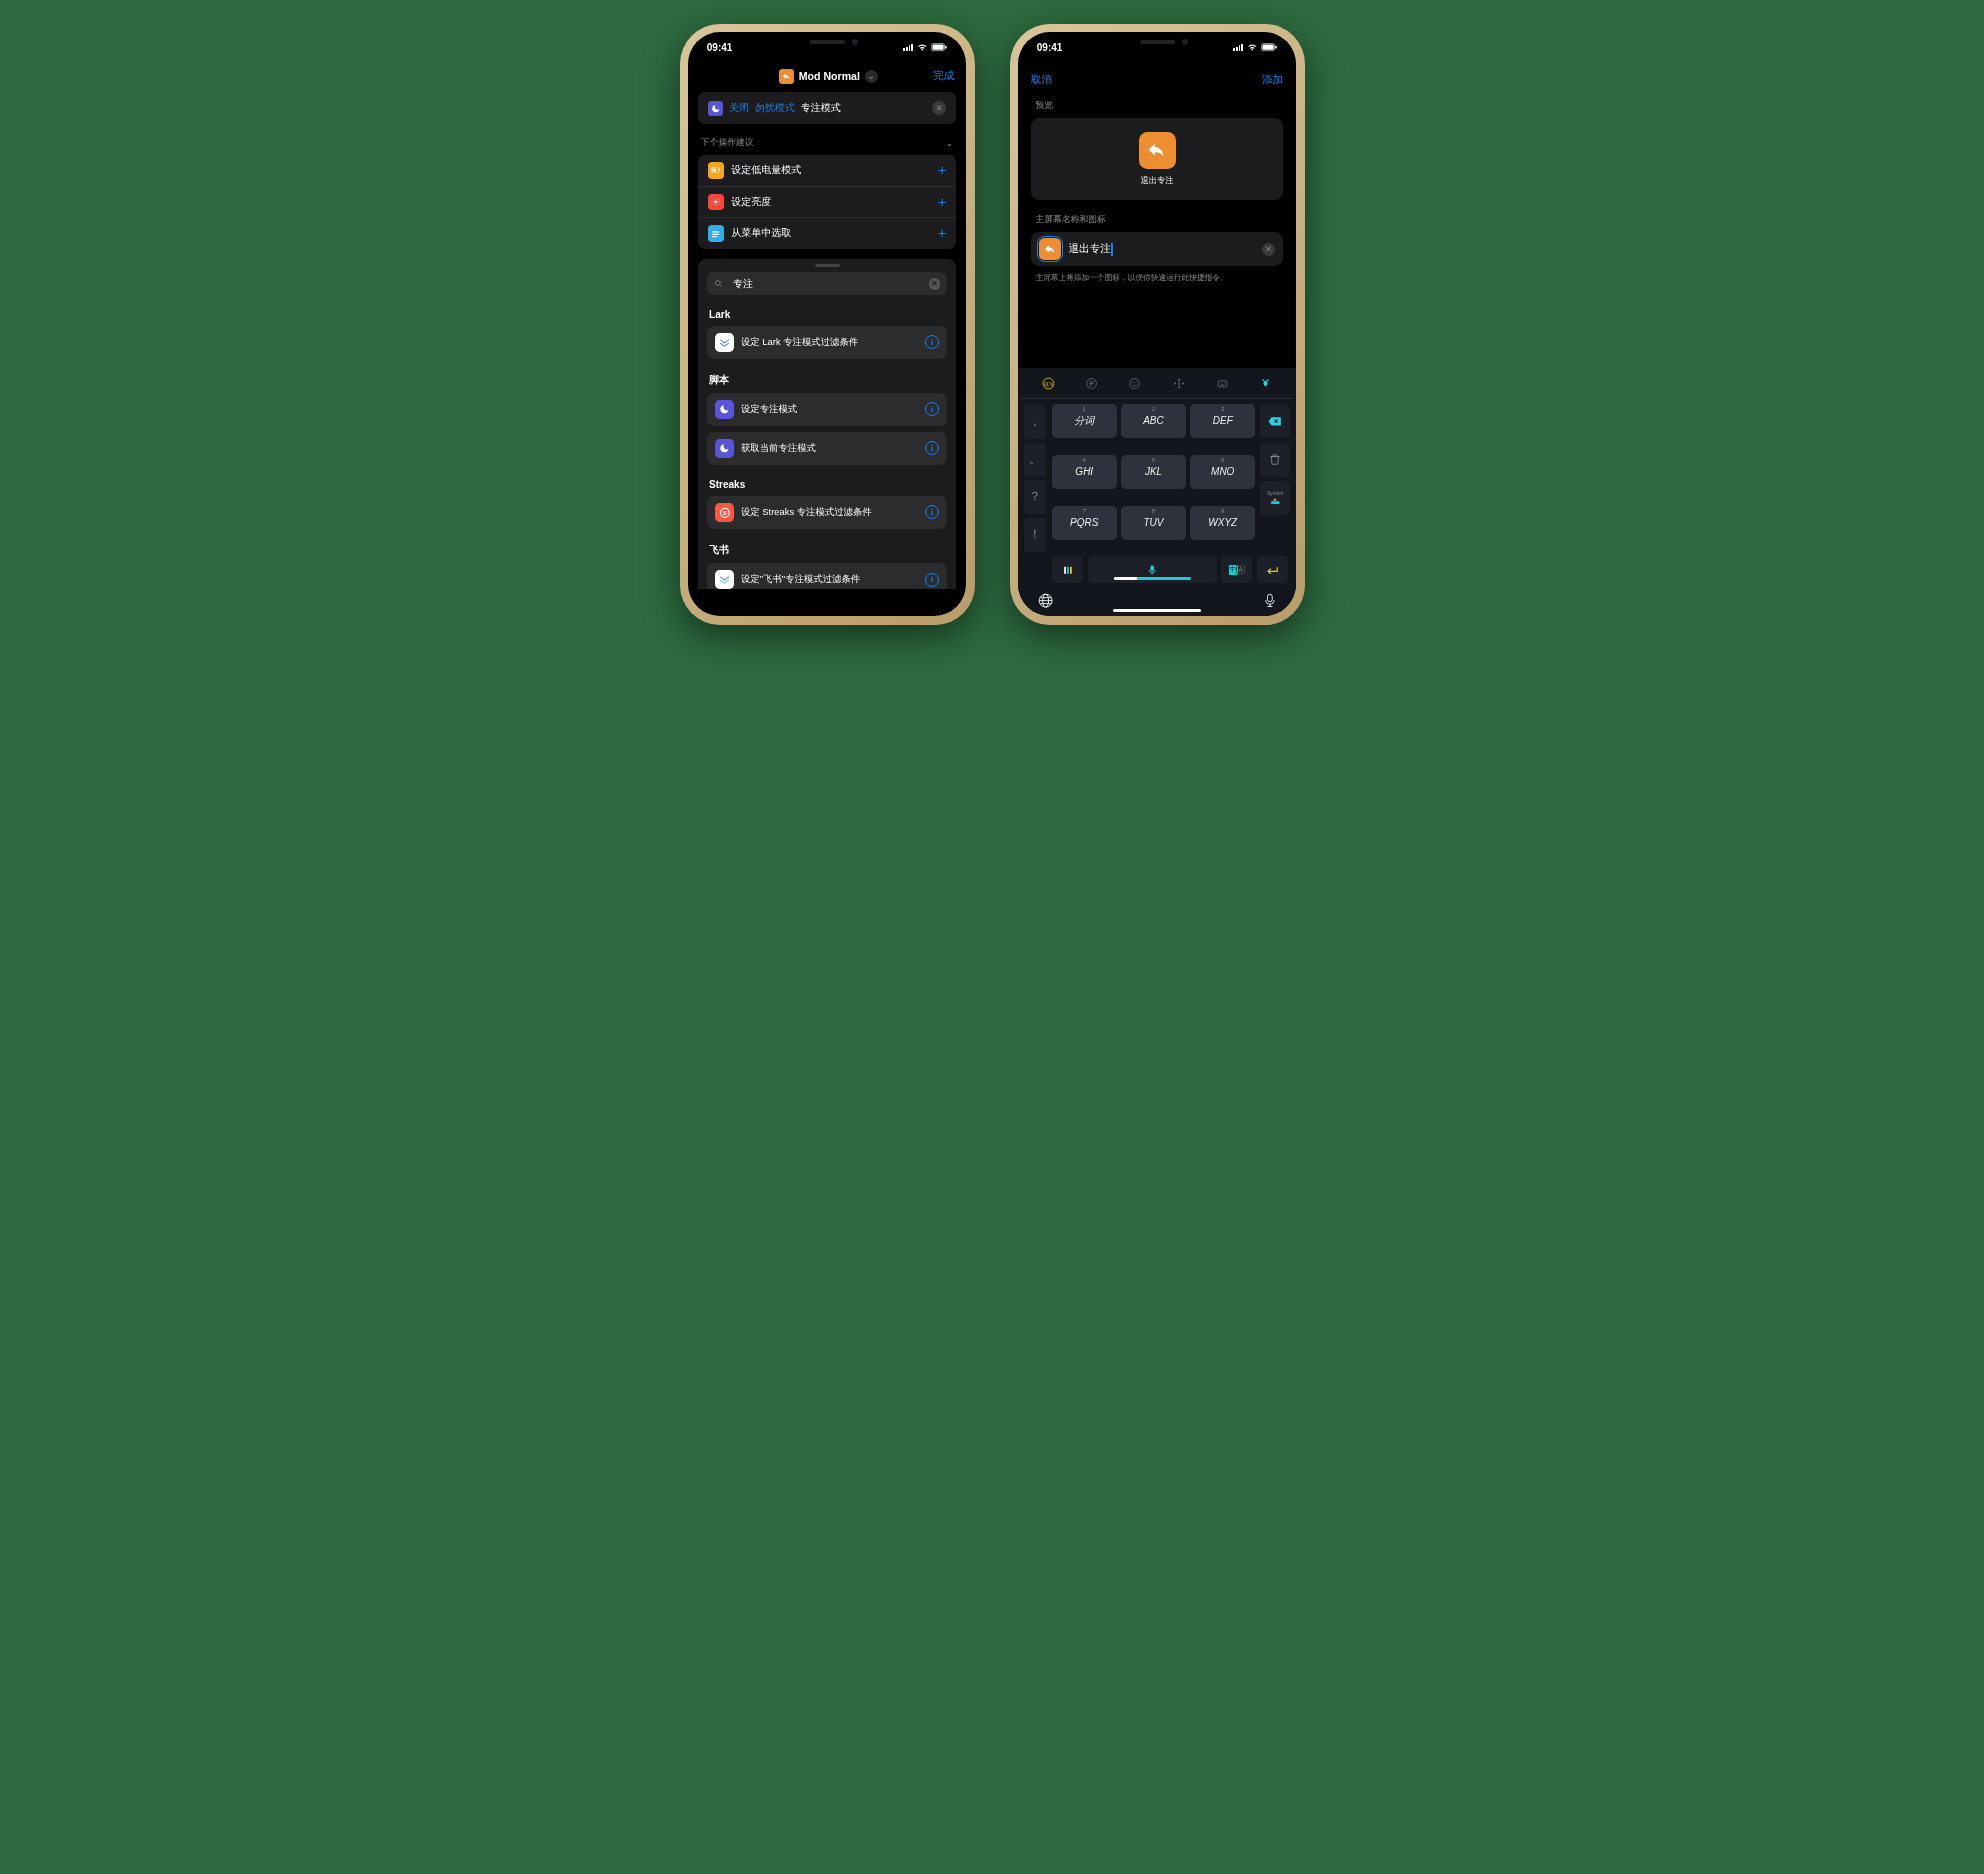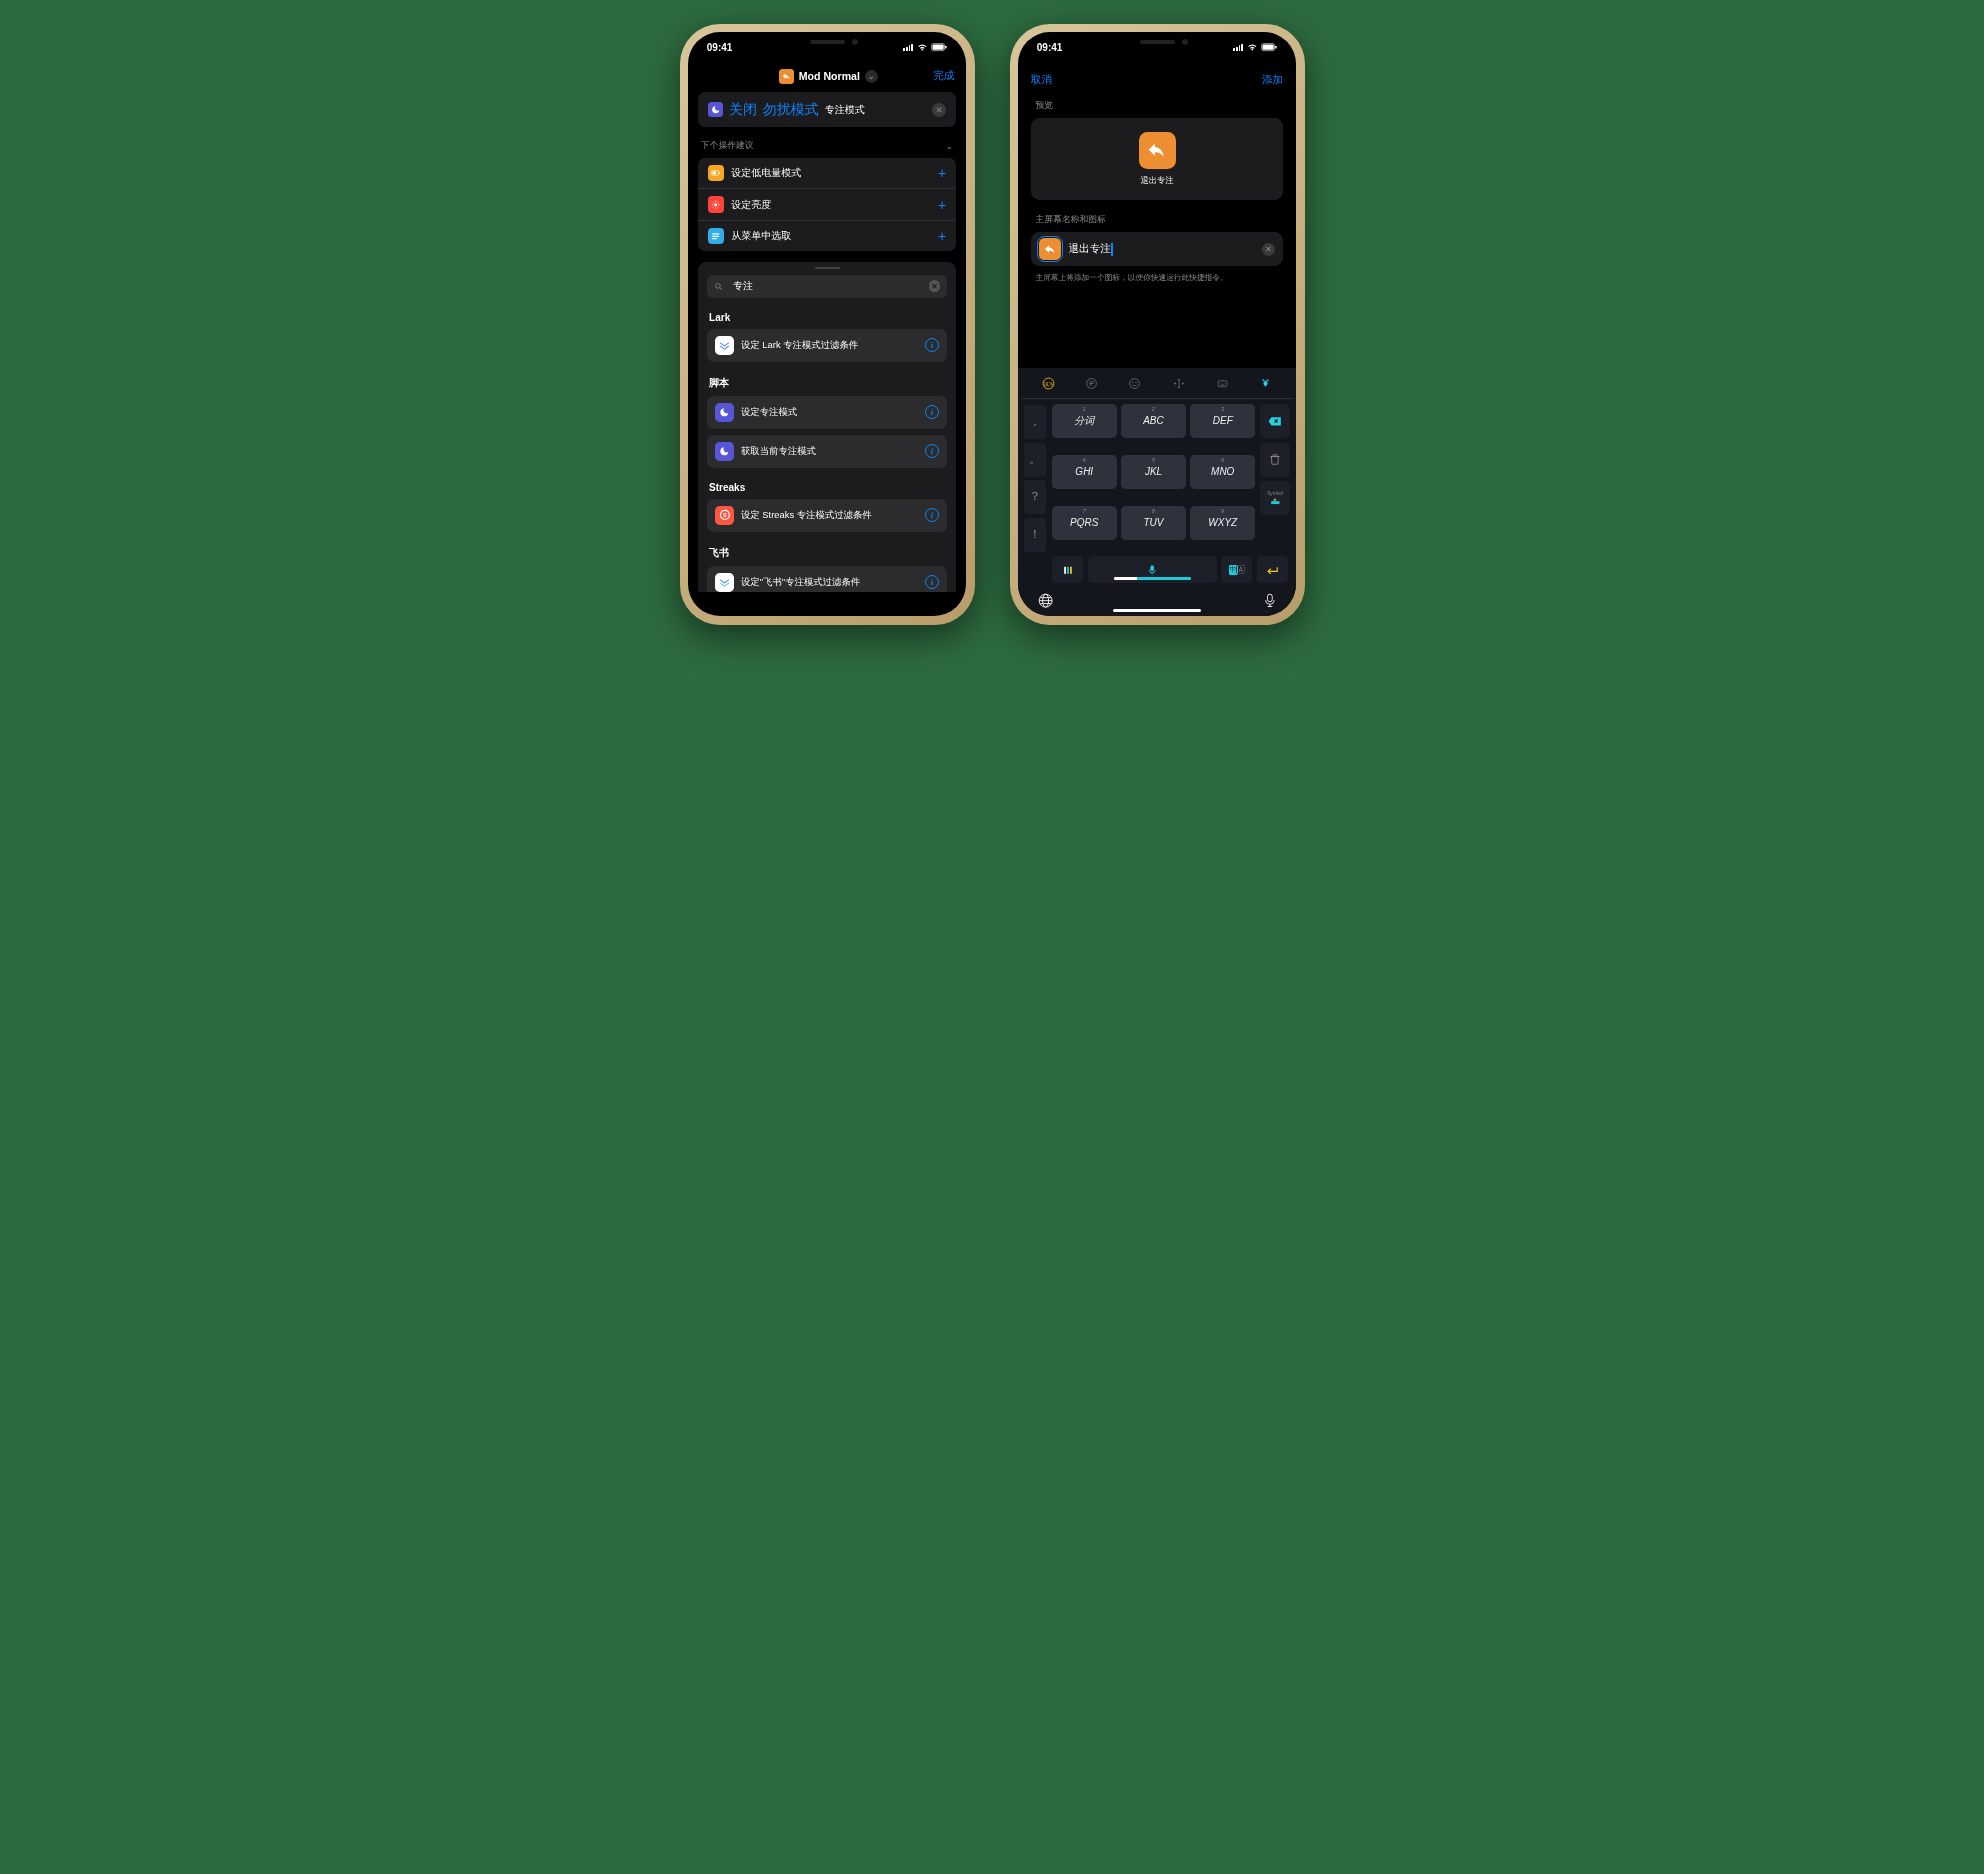--- a/index.html
+++ b/index.html
@@ -101,21 +101,21 @@
     padding:8.3px 9.4px;
     display:flex;
     align-items:center;
     gap:5.9px;
     margin-bottom:9.4px;
   }
   .moon-badge {
     width:15.3px; height:15.3px; background:#5856d6; border-radius:3.5px;
     display:flex; align-items:center; justify-content:center;
   }
-  .action-card .blue { color:#0a84ff; font-size:14px; }
+  .action-card .blue { color:#0a84ff; font-size:10px; }
   .action-card .white { color:#fff; font-size:10px; }
   .action-card .clear-btn {
     margin-left:auto; width:14px; height:14px; background:#3a3a3c; border-radius:50%;
     display:flex; align-items:center; justify-content:center; color:#888; font-size:8.8px;
   }
 
   .section-title {
     display:flex; justify-content:space-between; align-items:center;
     color:#8a8a8e; font-size:8.8px; padding:3.5px 2.4px 5.9px;text-align:center;
   }

